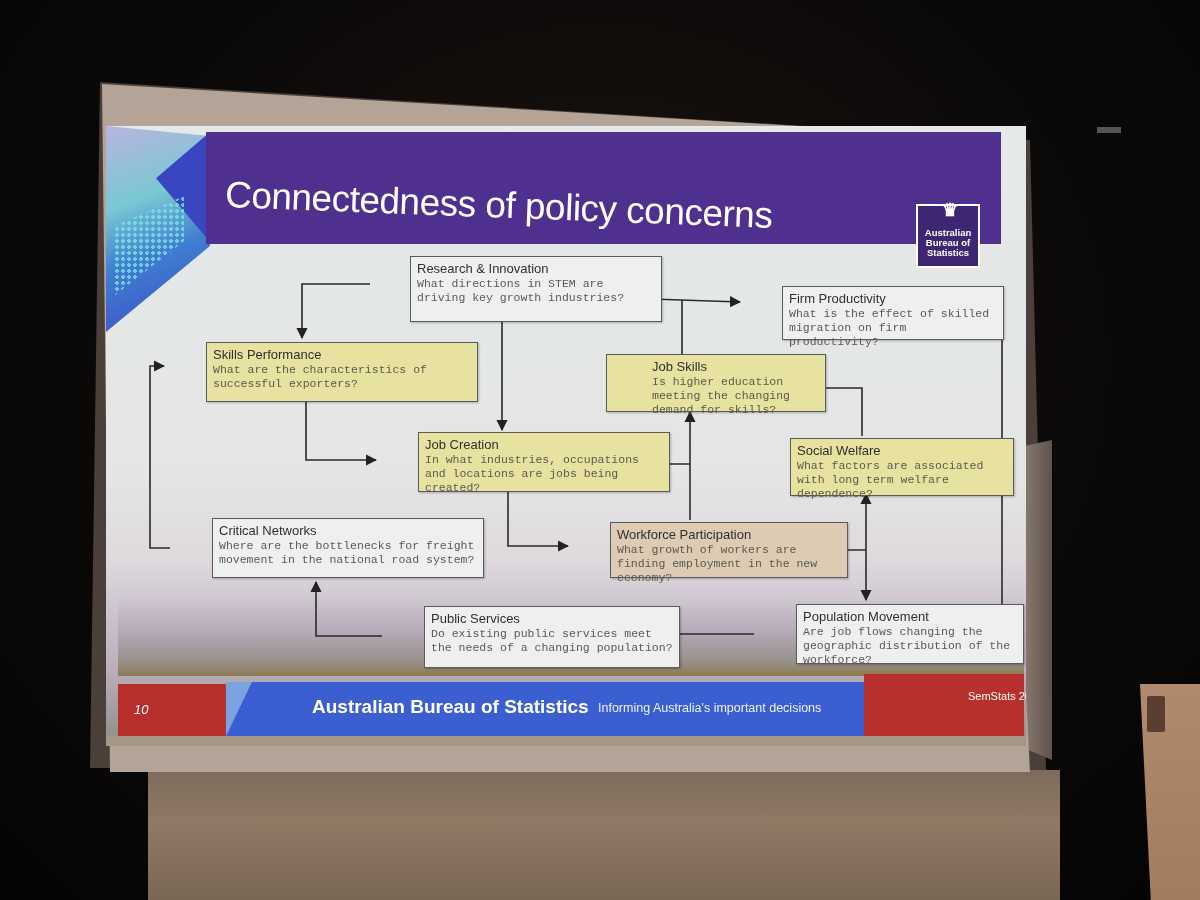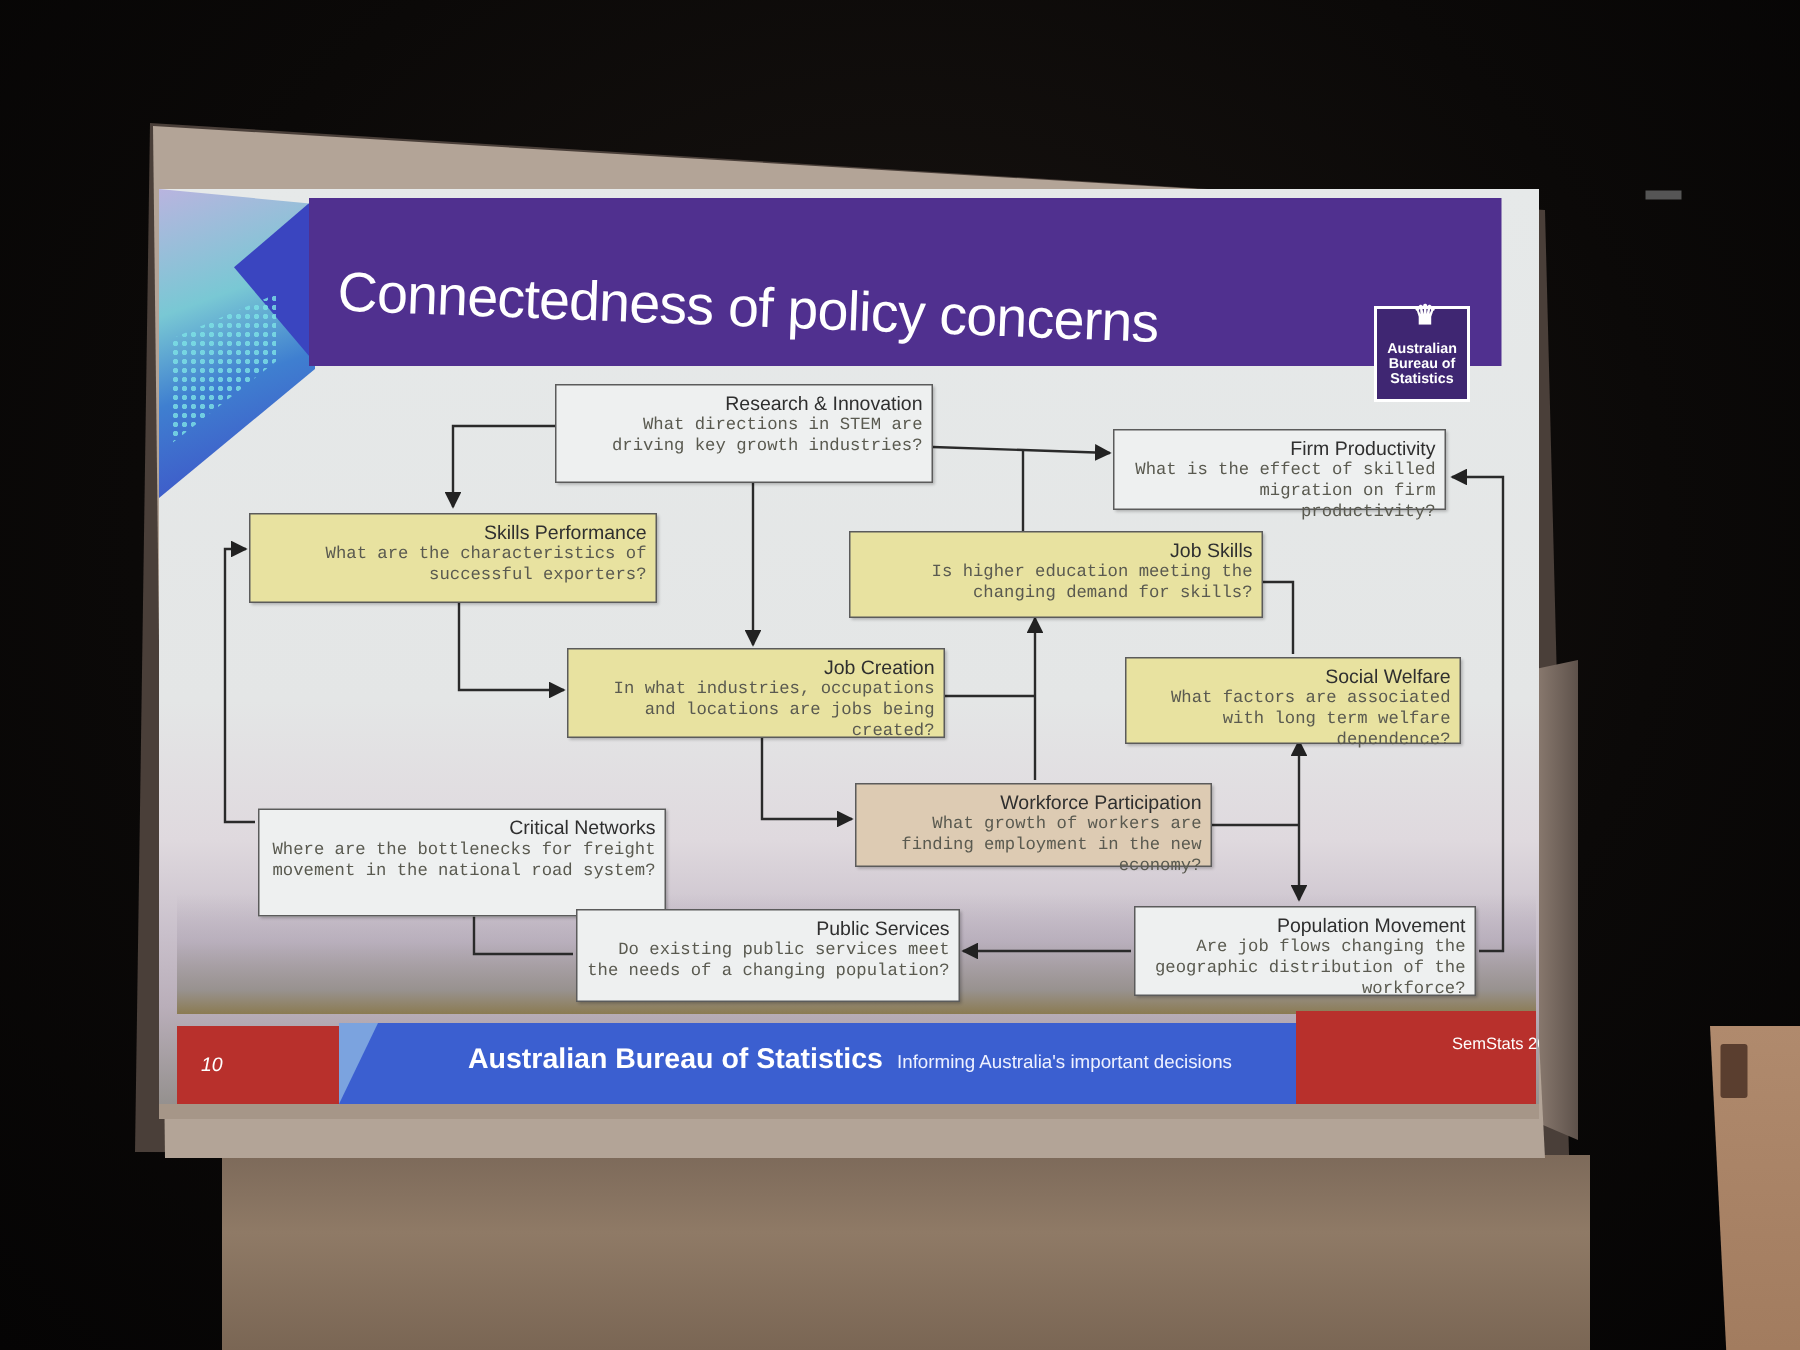--- a/index.html
+++ b/index.html
@@ -84,25 +84,26 @@
       padding-top: 22px;
     }
     .abs-logo .crest {
       position: absolute; left: 22px; top: -8px; width: 20px; height: 24px;
       font-size: 18px; line-height: 24px; color: #fff;
     }
     
     svg.links { position: absolute; left: 0; top: 0; width: 920px; height: 620px; }
     
     .box {
-      position: absolute; text-align: right;
+      position: absolute; text-align: left;
       border: 1.5px solid #5b5b5b;
       padding: 4px 6px;
       color: #3e3e3e; font-size: 11.5px; line-height: 14px;
       box-shadow: 1px 1px 2px rgba(0,0,0,.25);
+      margin-left: 40px;
     }
     .box .bt { display: block; font-weight: normal; color: #2f2f2f; font-size: 13px; line-height: 16px; }
     .box .bq { display: block; color: #5a5a50; font-family: Liberation Mono, monospace; }
     .box.white { background: #eef0f0; }
     .box.yellow { background: #e8e2a0; }
     .box.tan { background: #ddcbb3; }
     
     .footer-red-left {
       position: absolute; left: 12px; top: 558px; width: 108px; height: 52px;
       background: #b8302c;
@@ -209,33 +210,33 @@
     <span class="bq">What directions in STEM are driving key growth industries?</span>
   </div>
   <div class="box white" style="left:636px; top:160px; width:222px; height:54px;">
     <span class="bt">Firm Productivity</span>
     <span class="bq">What is the effect of skilled migration on firm productivity?</span>
   </div>
   <div class="box yellow" style="left:60px; top:216px; width:272px; height:60px;">
     <span class="bt">Skills Performance</span>
     <span class="bq">What are the characteristics of successful exporters?</span>
   </div>
-  <div class="box yellow" style="left:460px; top:228px; width:276px; height:58px;padding-left:45px;">
+  <div class="box yellow" style="left:460px; top:228px; width:220px; height:58px;padding-left:45px;">
     <span class="bt">Job Skills</span>
     <span class="bq">Is higher education meeting the changing demand for skills?</span>
   </div>
   <div class="box yellow" style="left:644px; top:312px; width:224px; height:58px;">
     <span class="bt">Social Welfare</span>
     <span class="bq">What factors are associated with long term welfare dependence?</span>
   </div>
   <div class="box yellow" style="left:272px; top:306px; width:252px; height:60px;">
     <span class="bt">Job Creation</span>
     <span class="bq">In what industries, occupations and locations are jobs being created?</span>
   </div>
-  <div class="box white" style="left:66px; top:413px; width:272px; height:72px;">
+  <div class="box white" style="left:66px; top:392px; width:272px; height:60px;">
     <span class="bt">Critical Networks</span>
     <span class="bq">Where are the bottlenecks for freight movement in the national road system?</span>
   </div>
   <div class="box tan" style="left:464px; top:396px; width:238px; height:56px;">
     <span class="bt">Workforce Participation</span>
     <span class="bq">What growth of workers are finding employment in the new economy?</span>
   </div>
   <div class="box white" style="left:278px; top:480px; width:256px; height:62px;">
     <span class="bt">Public Services</span>
     <span class="bq">Do existing public services meet the needs of a changing population?</span>

